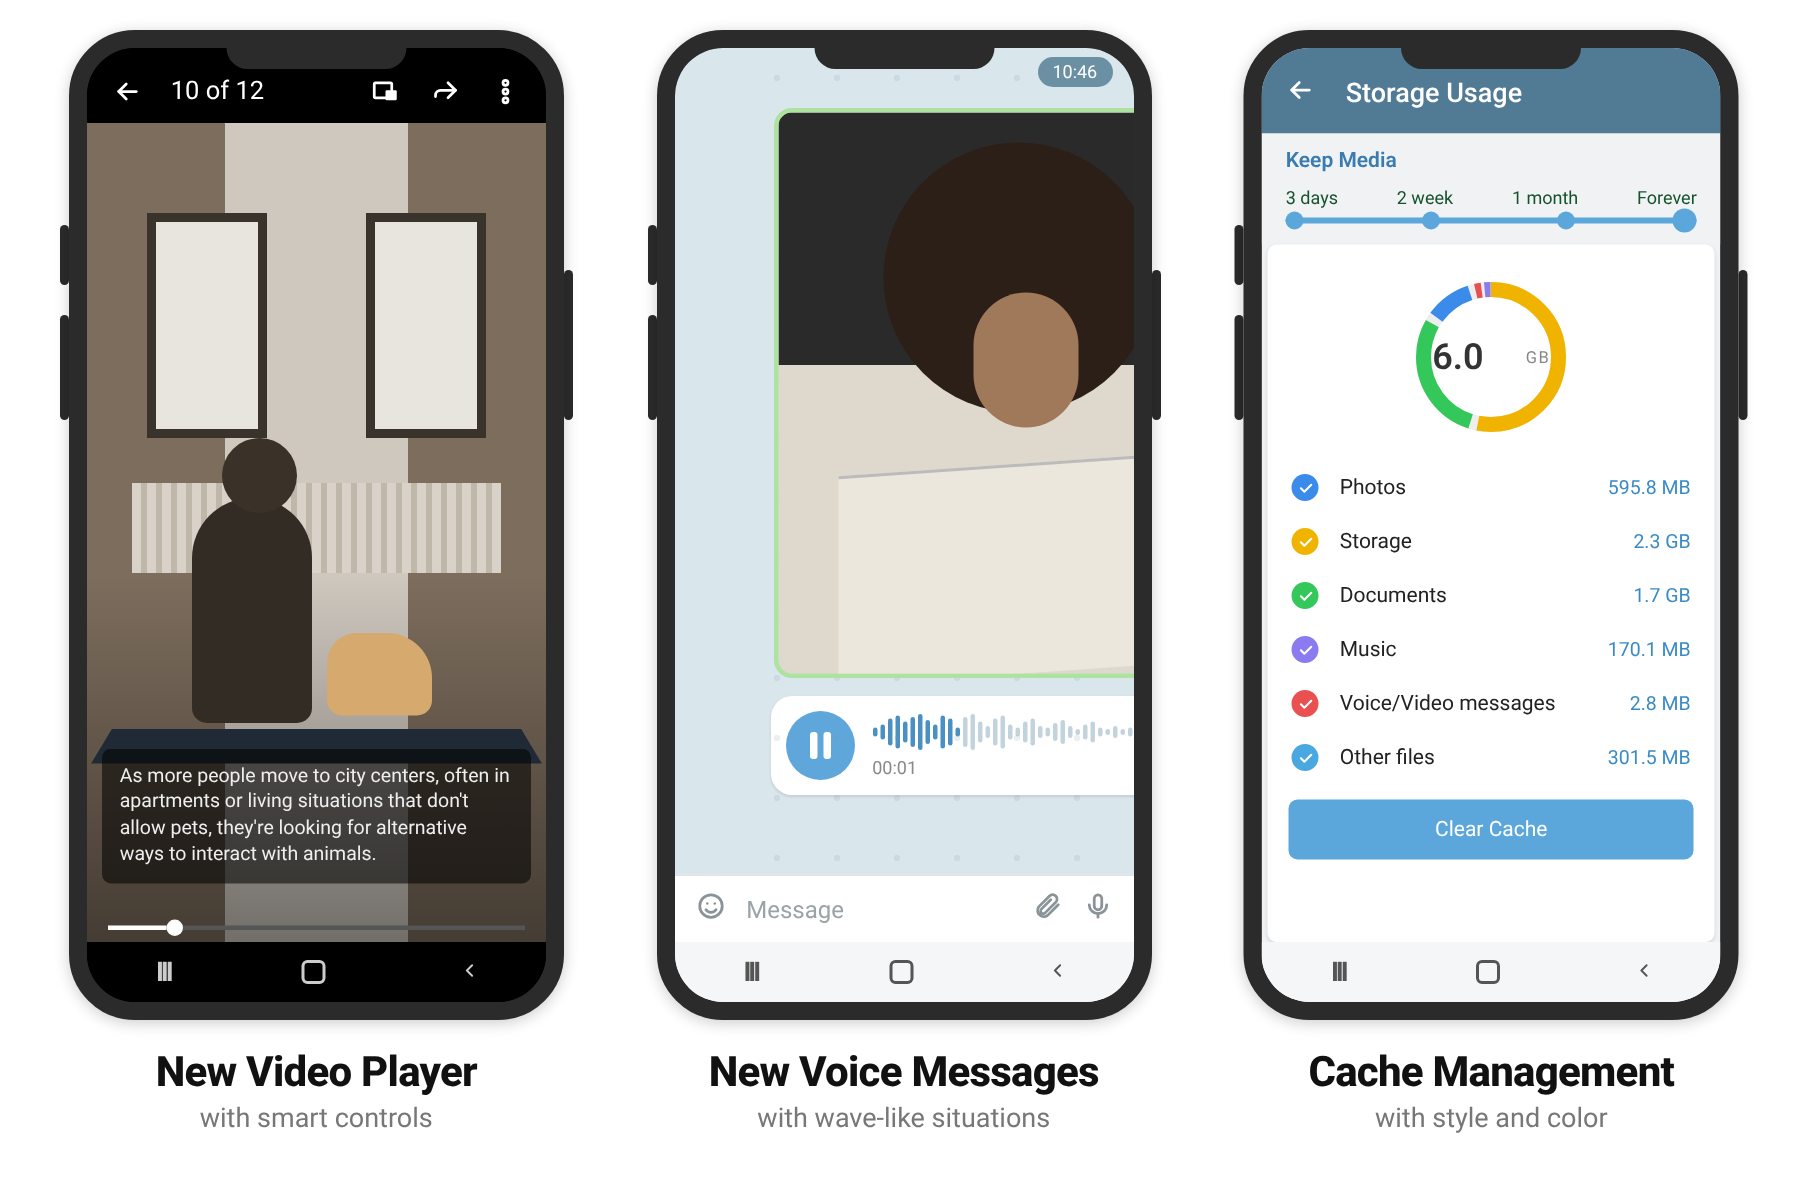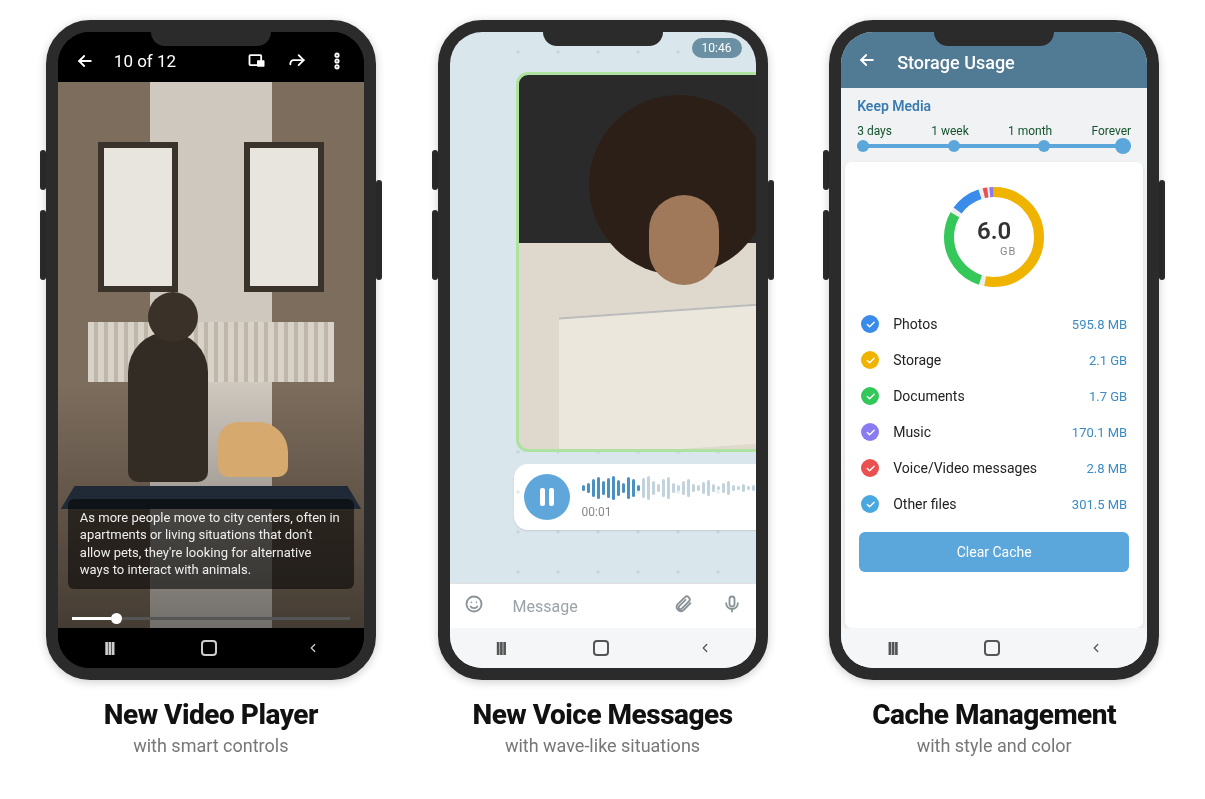--- a/index.html
+++ b/index.html
@@ -195,21 +195,21 @@
     color:#fff; flex-shrink:0;
   }
   .p2 .play-btn .pause{ display:flex; gap:4px;}
   .p2 .play-btn .pause span{width:5px; height:18px; background:#fff; border-radius:2px;}
   .p2 .wave-col{ flex:1; display:flex; flex-direction:column; gap:4px;}
   .p2 .wave{ display:flex; align-items:center; gap:2px; height:26px;}
   .p2 .wave span{ width:3px; background:#c3d3dd; border-radius:2px;}
   .p2 .wave span.on{ background:#4a90c2;}
   .p2 .vm-times{ display:flex; justify-content:space-between; font-size:12px; color:#888;}
   .p2 .input-row{
-    display:flex; align-items:center; gap:29px;
+    display:flex; align-items:center; gap:14px;
     background:#fff; padding:10px 14px;
     border-top:1px solid #e0e0e0;
   }
   .p2 .input-row .msg{
     flex:1; color:#9aa3a8; font-size:16px;
   }
   .p2 .input-row .ic{ color:#8a9398; }
   .p2 .navbar{ background:#f4f6f7; color:#555;}
 
   
@@ -230,21 +230,21 @@
   .p3 .track .dot.d4{right:0; width:16px; height:16px; top:-6px;}
   .p3 .card{
     background:#fff; margin:0 4px; border-radius:6px;
     padding:14px 14px 14px; box-shadow:0 1px 3px rgba(0,0,0,0.1);
     flex:1;
   }
   .p3 .donut-wrap{ display:flex; justify-content:center; padding:6px 0 14px;}
   .p3 .donut{ position:relative; width:110px; height:110px;}
   .p3 .donut svg{transform:rotate(-90deg);}
   .p3 .donut-center{
-    position:absolute; inset:0; display:flex; flex-direction:column;
+    position:absolute; inset:0; display:flex; flex-direction:row;
     align-items:center; justify-content:center;
   }
   .p3 .donut-center .val{ font-size:24px; font-weight:600;}
   .p3 .donut-center .unit{ font-size:11px; color:#888; letter-spacing:1px;margin-left:28px;}
   .p3 .cat-row{
     display:flex; align-items:center; padding:9px 2px;
   }
   .p3 .chk{
     width:18px; height:18px; border-radius:50%;
     display:flex; align-items:center; justify-content:center;
@@ -464,21 +464,21 @@
                 <path d="M19 12H5"></path>
                 <path d="M11 18l-6-6 6-6"></path>
               </svg>
           </div>
           <div>Storage Usage</div>
         </div>
         <div class="keep-sec">
           <div class="keep-title">Keep Media</div>
           <div class="keep-labels">
             <span>3 days</span>
-            <span>1 week</span>
+            <span>2 week</span>
             <span>1 month</span>
             <span>Forever</span>
           </div>
           <div class="track">
             <div class="dot d1"></div>
               <div class="dot d2"></div>
               <div class="dot d3"></div>
               <div class="dot d4"></div>
           </div>
         </div>
@@ -509,21 +509,21 @@
                 <div class="cat-label">Photos</div>
                 <div class="cat-size">595.8 MB</div>
               </div>
               <div class="cat-row">
                 <div class="chk" style="background:#f0b400">
                   <svg viewBox="0 0 24 24" fill="none" stroke="#fff" stroke-width="3" stroke-linecap="round" stroke-linejoin="round">
                     <path d="M5 12l5 5L20 7"></path>
                   </svg>
                 </div>
                 <div class="cat-label">Storage</div>
-                <div class="cat-size">2.1 GB</div>
+                <div class="cat-size">2.3 GB</div>
               </div>
               <div class="cat-row">
                 <div class="chk" style="background:#34c759">
                   <svg viewBox="0 0 24 24" fill="none" stroke="#fff" stroke-width="3" stroke-linecap="round" stroke-linejoin="round">
                     <path d="M5 12l5 5L20 7"></path>
                   </svg>
                 </div>
                 <div class="cat-label">Documents</div>
                 <div class="cat-size">1.7 GB</div>
               </div>

